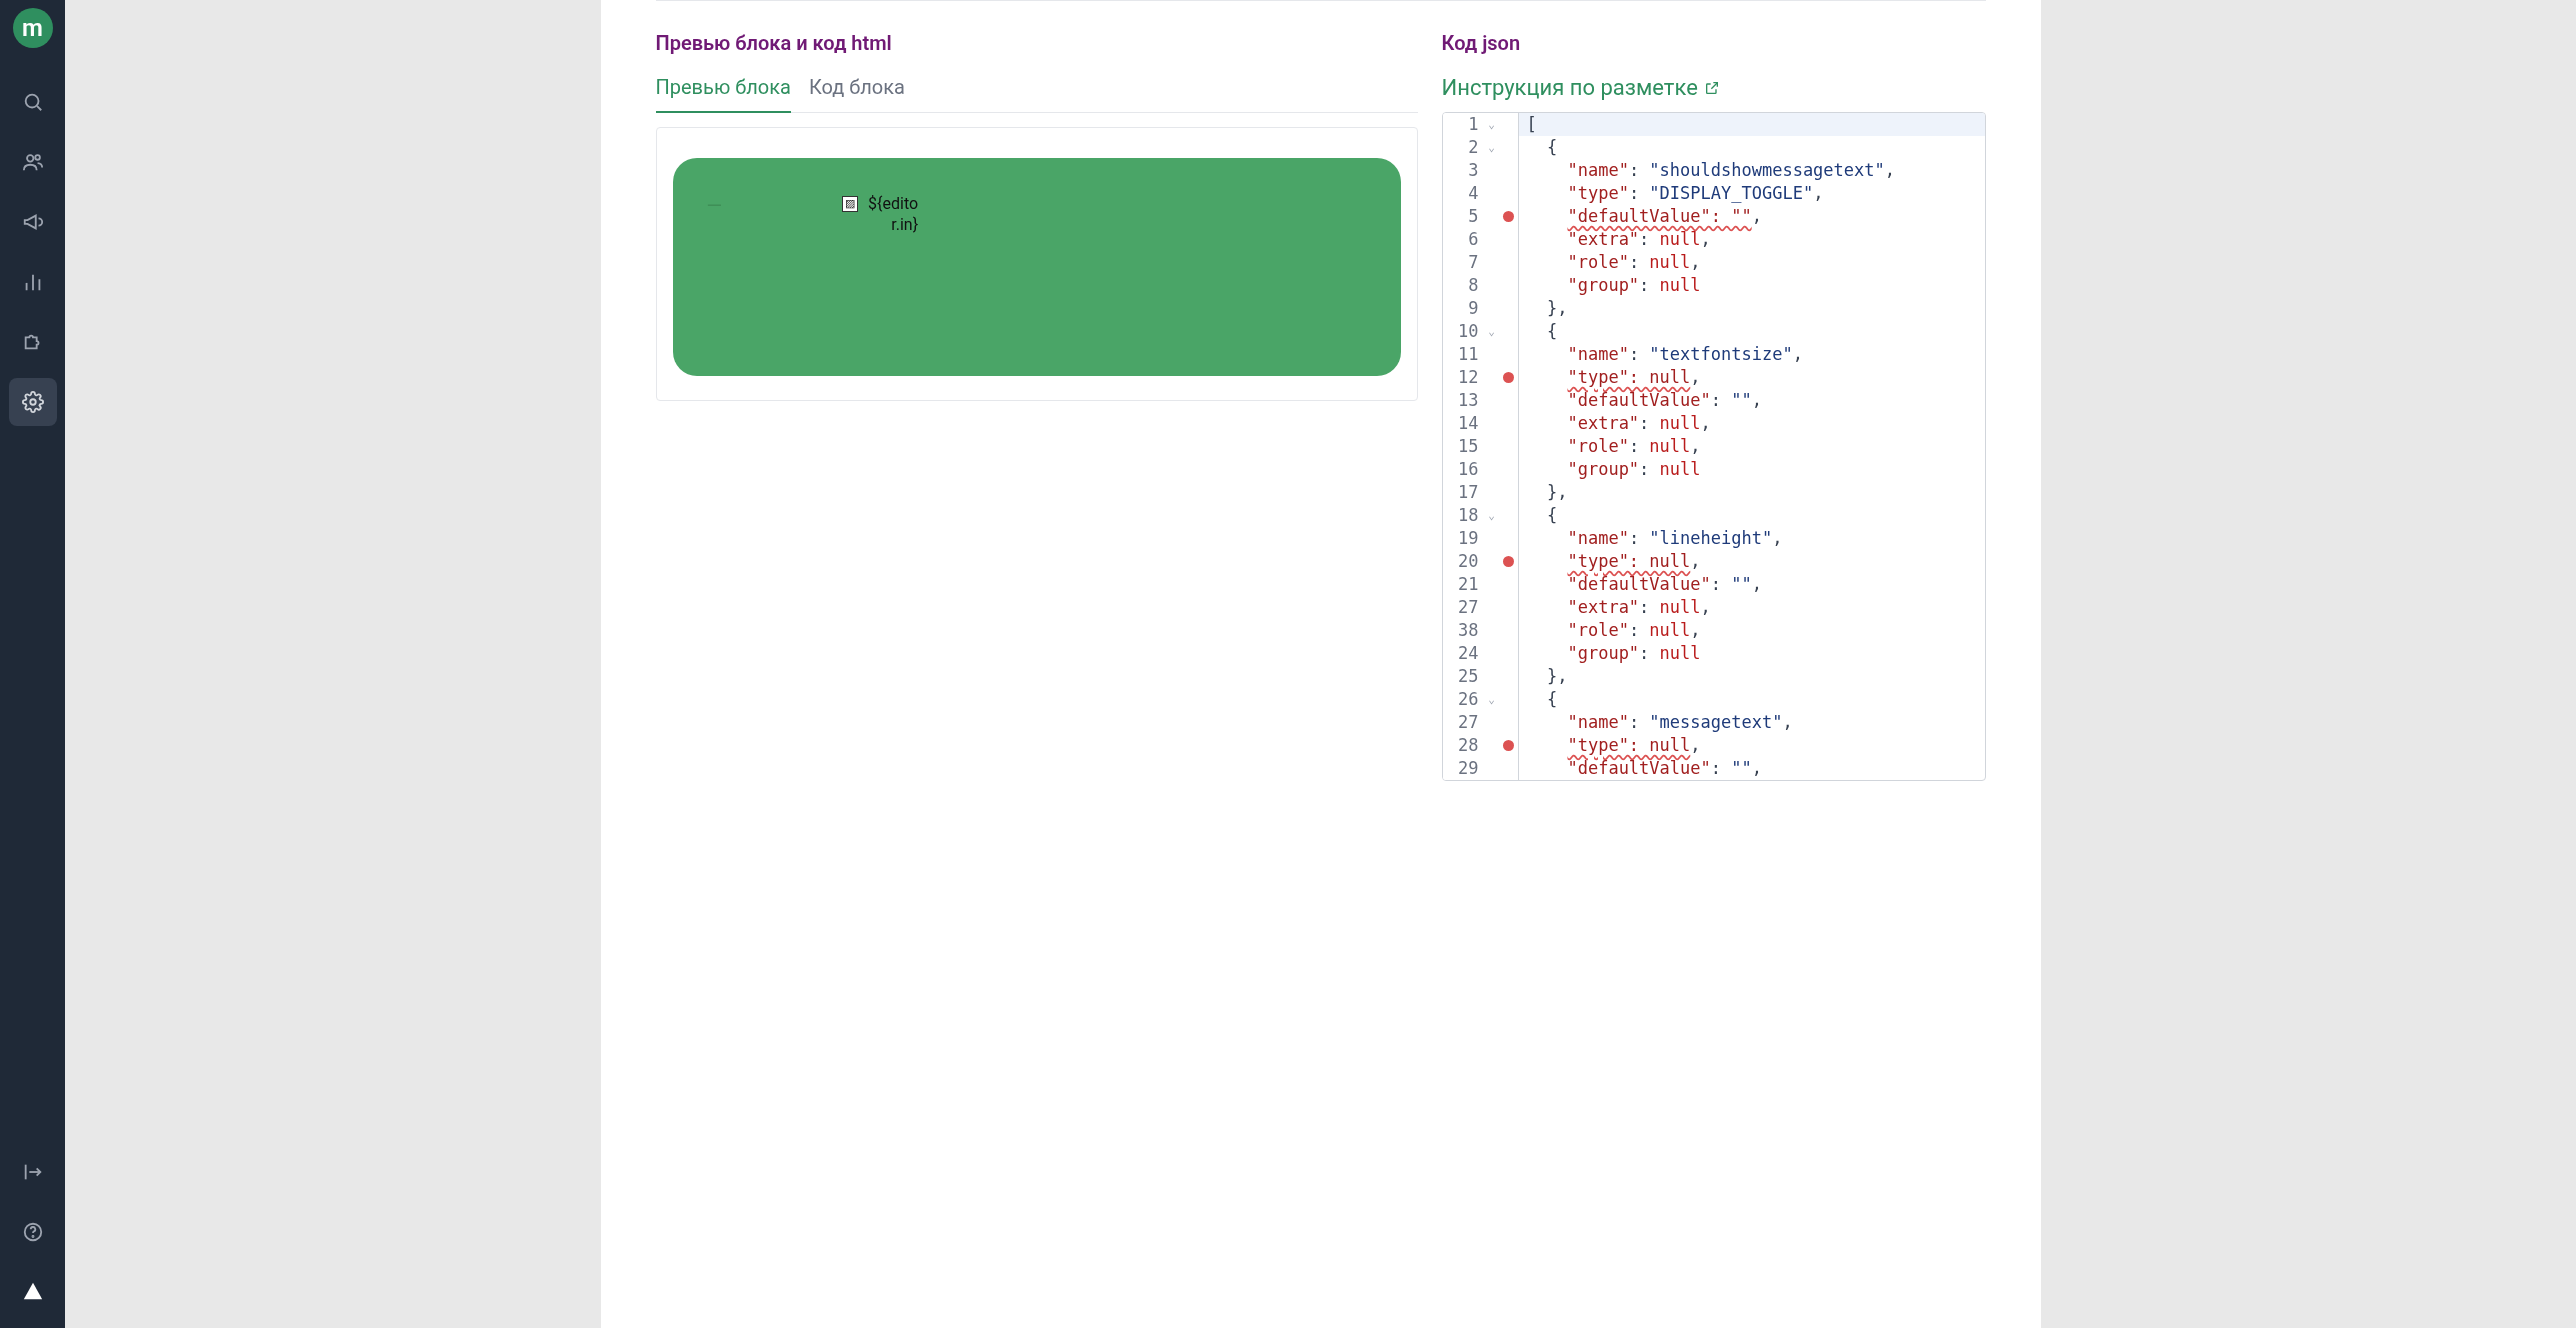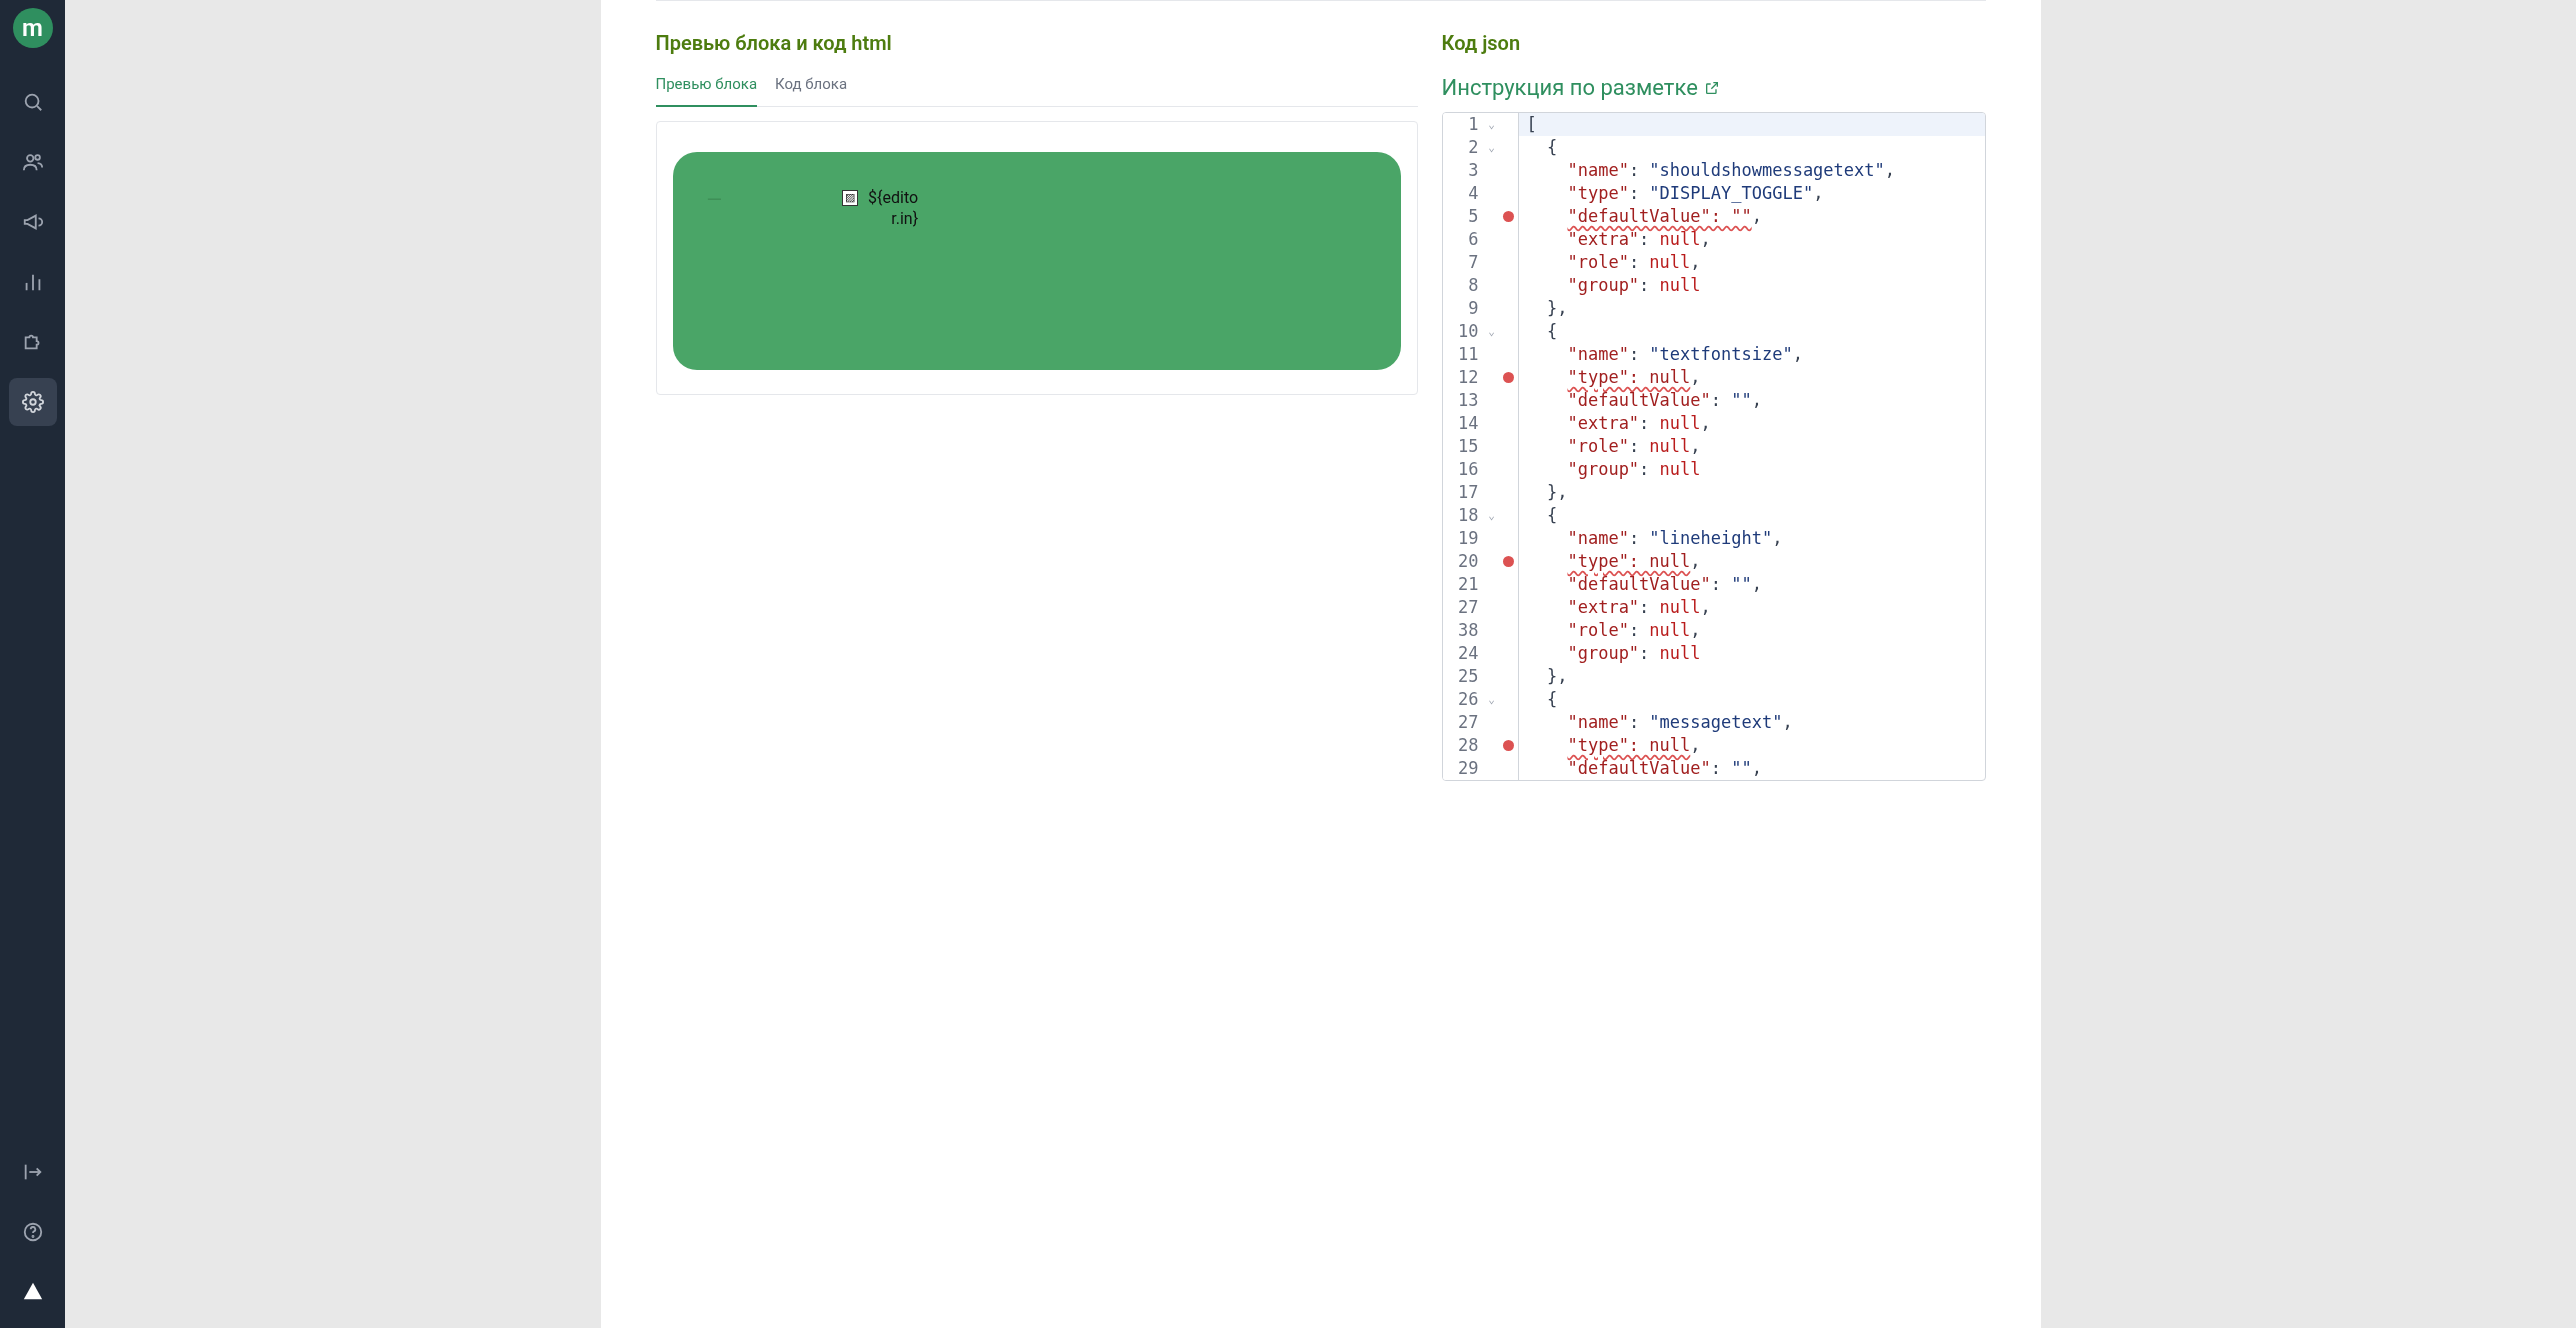--- a/index.html
+++ b/index.html
@@ -91,32 +91,32 @@
       flex: 1;
       min-width: 0;
     }
     .right-panel {
       flex: 0 0 544px;
       min-width: 0;
     }
     .section-title {
       font-size: 20px;
       font-weight: 600;
-      color: #4d7c0f;
+      color: #701a75;
       margin-bottom: 20px;
     }
     .tabs {
       display: flex;
       border-bottom: 1px solid #e5e7eb;
       gap: 18px;
       margin-bottom: 14px;
     }
     .tab {
       padding: 0 0 12px 0;
-      font-size: 15px;
+      font-size: 20px;
       color: #6b7280;
       cursor: pointer;
       border-bottom: 2px solid transparent;
       margin-bottom: -1px;
     }
     .tab.active {
       color: #2f8f5f;
       border-bottom-color: #2f8f5f;
     }
     .preview-frame {

